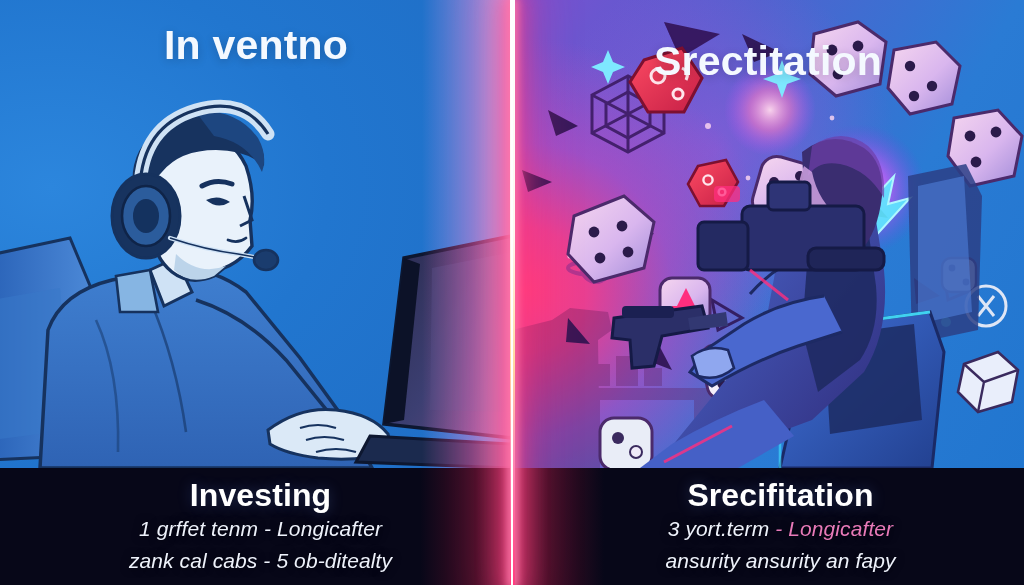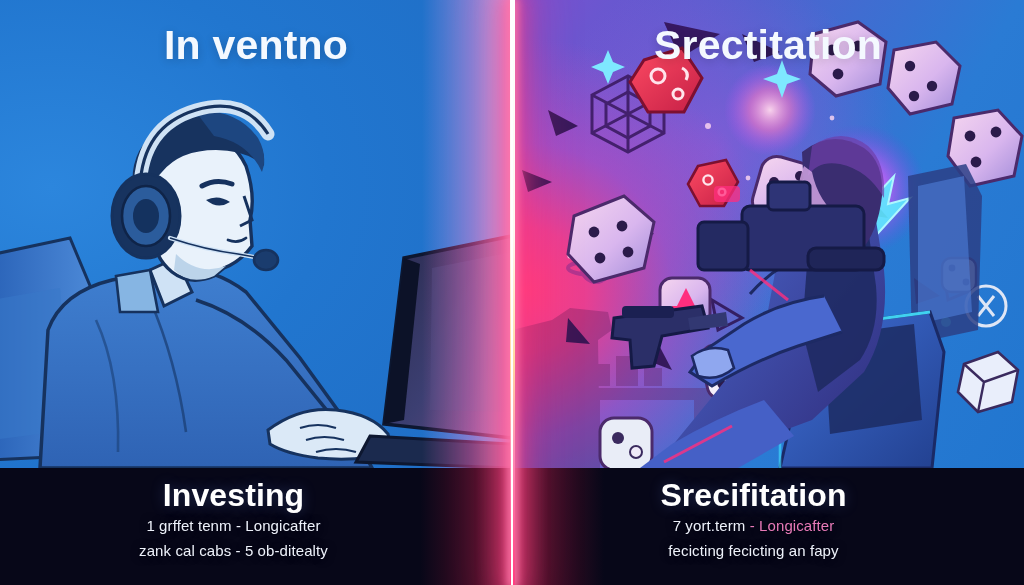--- a/index.html
+++ b/index.html
@@ -43,21 +43,21 @@
 
   
   .panel-title{
     position:absolute;top:22px;
     color:#f4f9ff;
     font-size:41px;font-weight:bold;letter-spacing:.2px;
     text-shadow:0 2px 10px rgba(0,0,0,.18);
     z-index:30;white-space:nowrap;
   }
   #title-left{left:0;width:512px;text-align:center;}
-  #title-right{left:512px;width:512px;text-align:center;}
+  #title-right{left:512px;width:512px;text-align:center;margin-top:16px;}
 
   
   #investor-scene{position:absolute;left:0;top:0;width:512px;height:468px;}
 
   
   #gamer-scene{position:absolute;left:0;top:0;width:512px;height:468px;}
 
   
   #bottom-bar{
     position:absolute;left:0;top:468px;width:1024px;height:117px;
@@ -65,32 +65,33 @@
     overflow:hidden;
   }
   #bottom-bar .bar-glow-l{
     position:absolute;left:420px;top:0;width:92px;height:100%;
     background:linear-gradient(to right,rgba(180,20,60,0) 0%,rgba(200,30,70,.30) 60%,rgba(255,70,120,.55) 100%);
   }
   #bottom-bar .bar-glow-r{
     position:absolute;left:512px;top:0;width:92px;height:100%;
     background:linear-gradient(to left,rgba(180,20,60,0) 0%,rgba(200,30,70,.30) 60%,rgba(255,70,120,.55) 100%);
   }
-  .caption-col{position:absolute;top:0;width:467px;height:117px;text-align:center;}
+  .caption-col{position:absolute;top:0;width:467px;height:117px;text-align:center;padding-left:27px;}
   #caption-left{left:0;}
   #caption-right{left:520px;}
   .caption-head{
     margin-top:9px;
     font-size:32px;font-weight:bold;color:#ffffff;
     letter-spacing:.1px;
     text-shadow:0 0 14px rgba(120,160,255,.25);
   }
   .caption-line{
-    font-size:15px;color:#eef2fb;margin-top:3px;letter-spacing:.1px;
+    font-size:21px;color:#eef2fb;margin-top:3px;letter-spacing:.1px;
     text-shadow:0 0 8px rgba(0,0,0,.6);
+    font-style:italic;
   }
   .caption-line.second{margin-top:8px;}
   .accent-pink{color:#e87ab8;}
 </style>
 </head>
 <body>
 
 <div id="stage">
 
   <div class="panel" id="left-panel">
@@ -445,19 +446,19 @@
 
     <div class="caption-col" id="caption-left">
       <div class="caption-head">Investing</div>
       <div class="caption-line">1 grffet tenm  -  Longicafter</div>
       <div class="caption-line second">zank cal cabs  -  5 ob-ditealty</div>
     </div>
 
     <div class="caption-col" id="caption-right">
       <div class="caption-head">Srecifitation</div>
       <div class="caption-line">
-        <span>7 yort.term</span><span class="accent-pink"> - Longicafter</span>
+        <span>3 yort.term</span><span class="accent-pink"> - Longicafter</span>
       </div>
-      <div class="caption-line second">fecicting fecicting an fapy</div>
+      <div class="caption-line second">ansurity ansurity an fapy</div>
     </div>
   </div>
 
 </div>
 
 </body></html>

